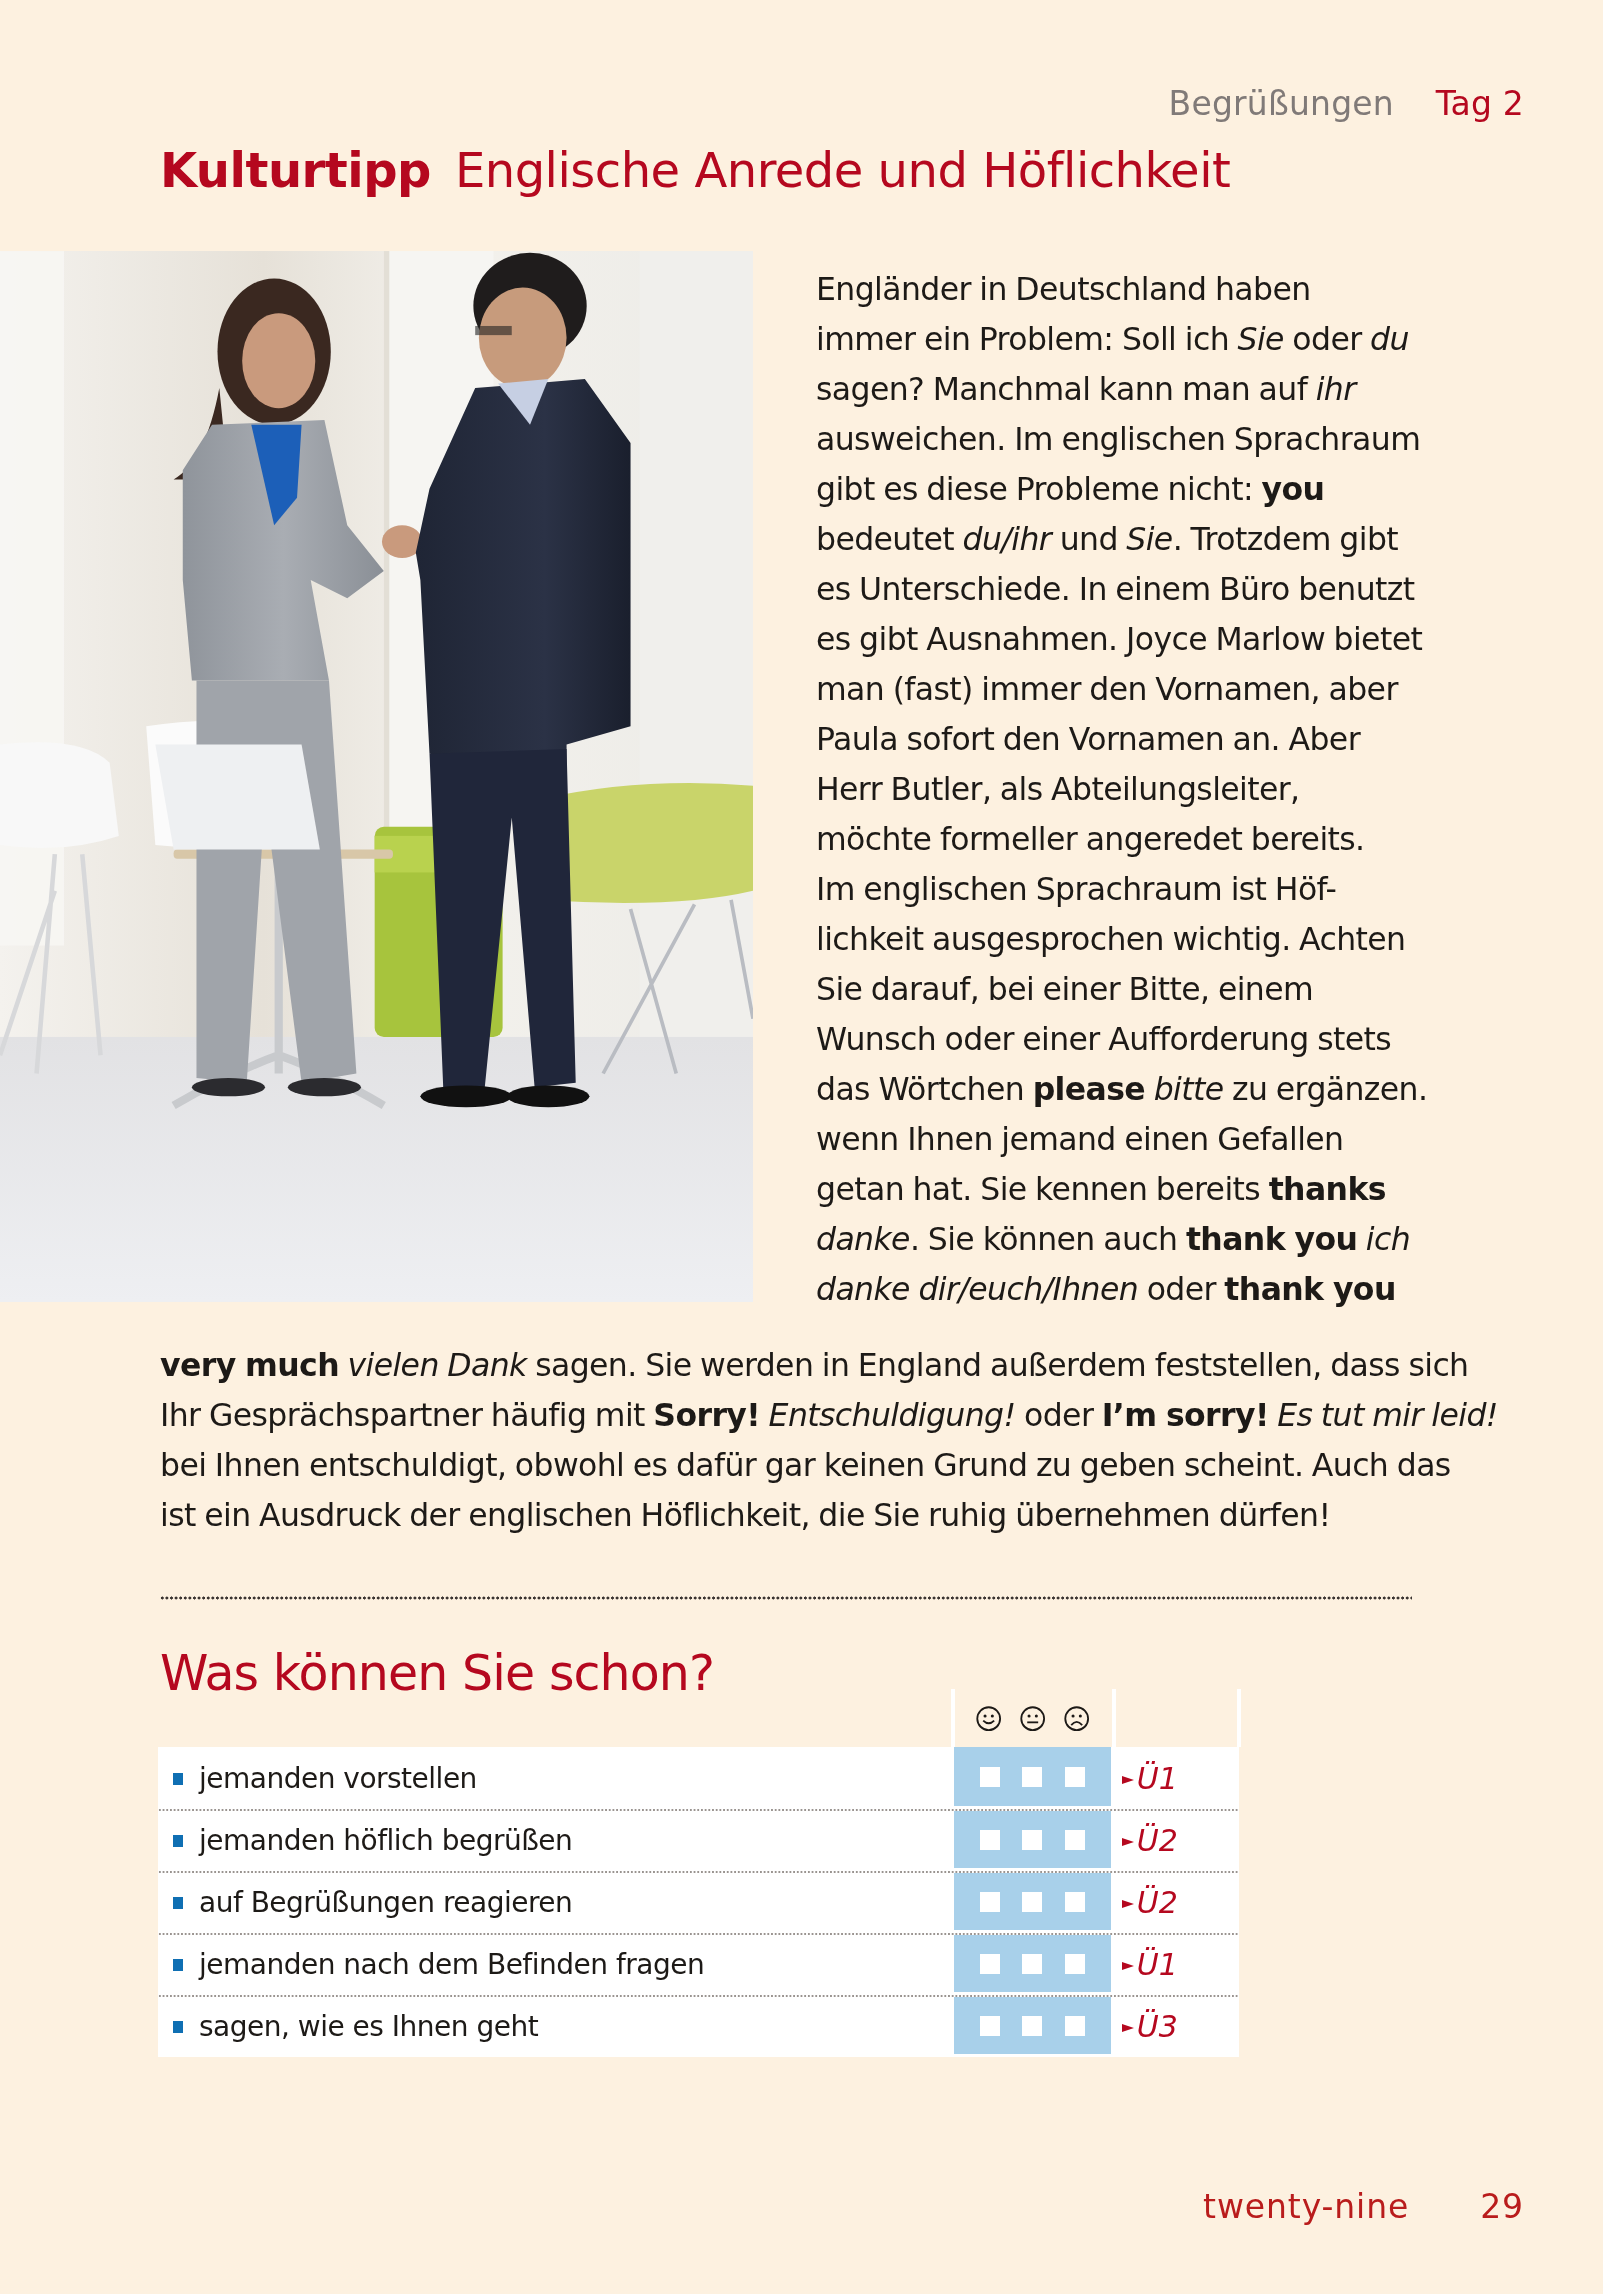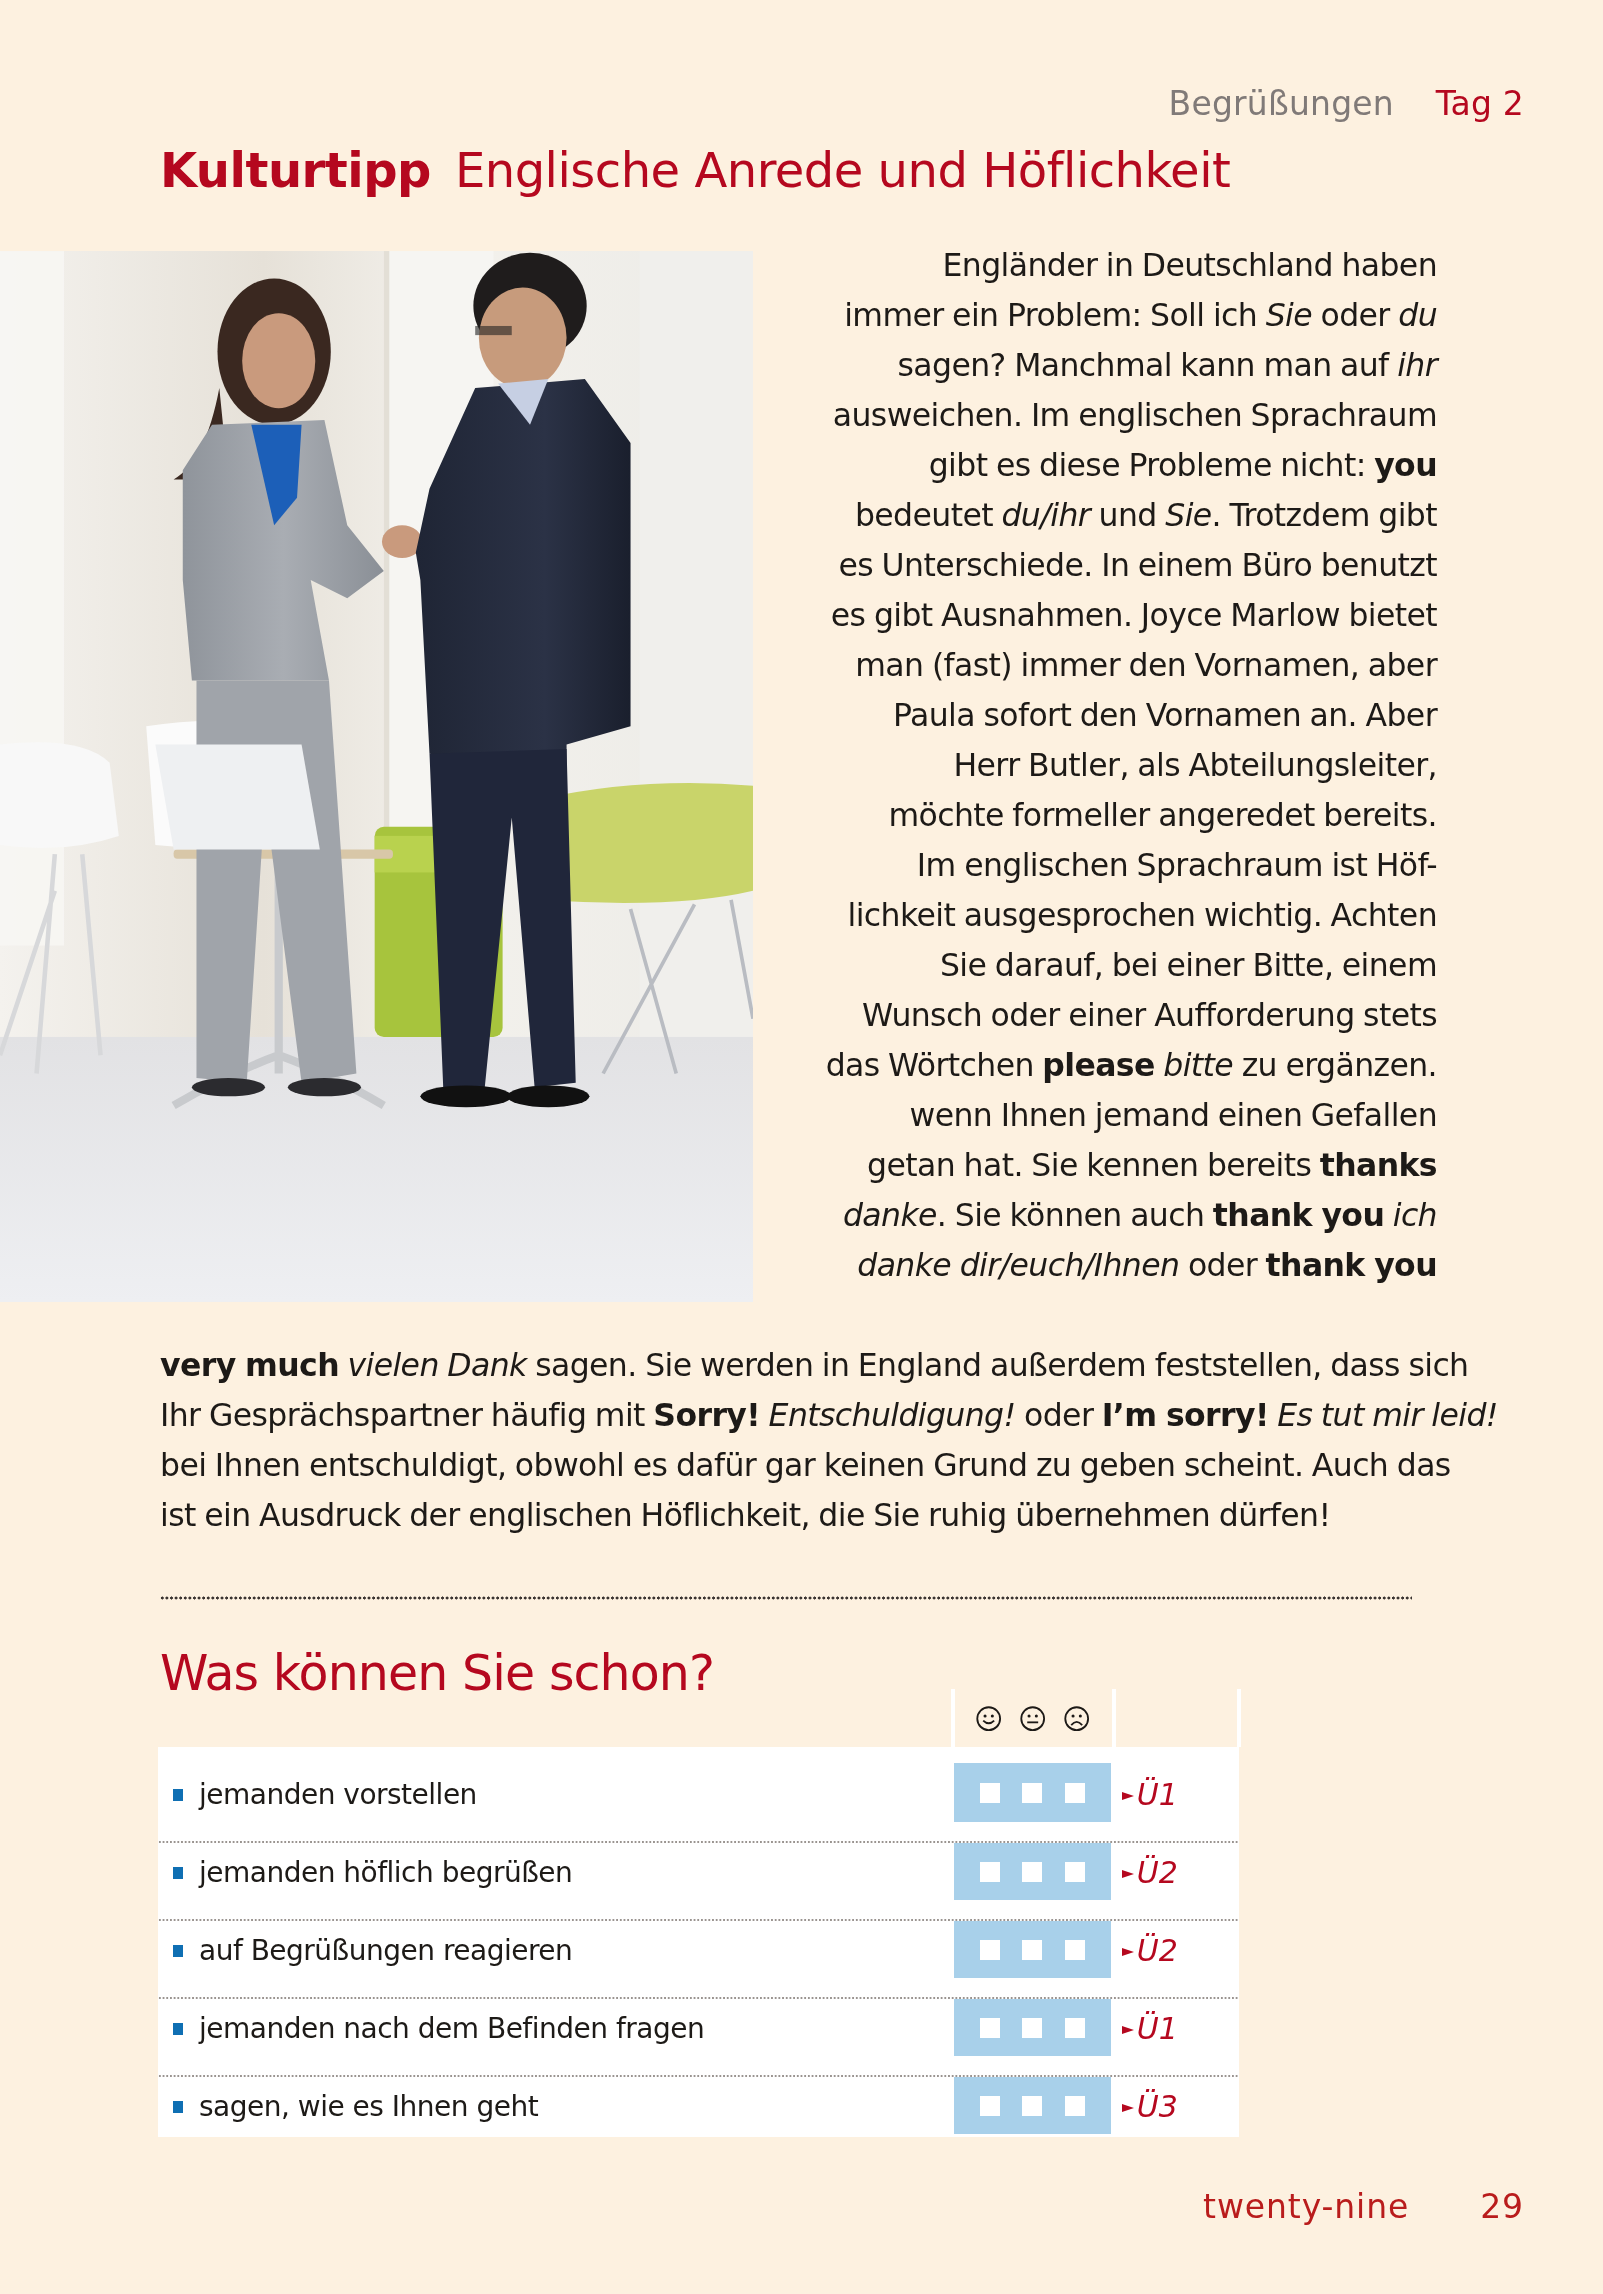--- a/index.html
+++ b/index.html
@@ -59,23 +59,22 @@
   .body-text {
     font-size: 31.5px;
     line-height: 50px;
     letter-spacing: -0.6px;
     color: #1d1a17;
     word-spacing: -0.9px;
   }
   .col-text {
     position: absolute;
     left: 816px;
-    top: 240px;
+    top: 264px;
     width: 621px;
-    text-align: right;
   }
   .col-text .line, .full-text .line {
     white-space: nowrap;
     height: 50px;
   }
   .full-text {
     position: absolute;
     left: 160px;
     top: 1340px;
     width: 1279px;
@@ -142,21 +141,20 @@
     left: 158px;
     top: 1747px;
     width: 1081px;
     background: #ffffff;
   }
   .quiz-row {
     position: relative;
     height: 62px;
     display: flex;
     align-items: center;
-    margin-top: 16px;
   }
   .quiz-row + .quiz-row::before {
     content: "";
     position: absolute;
     left: 0;
     right: 0;
     top: 0;
     height: 1.8px;
     background-image: radial-gradient(circle, #9a9490 0.8px, transparent 1px);
     background-size: 3.7px 1.8px;

